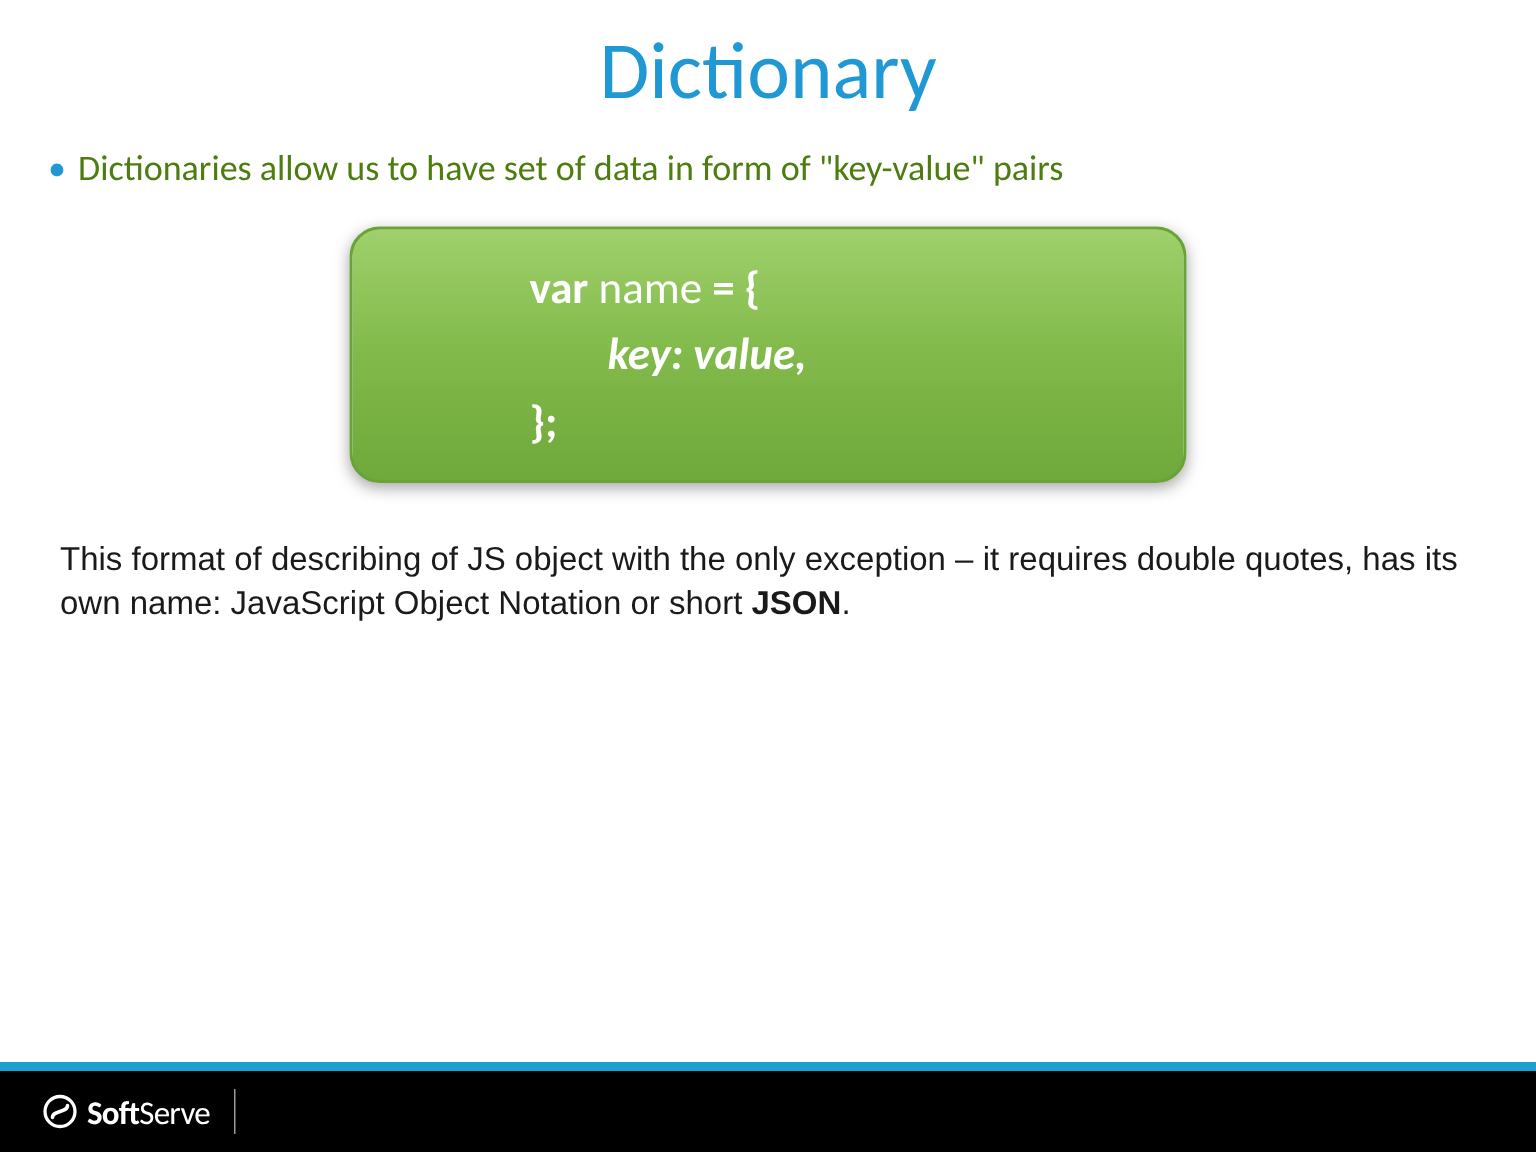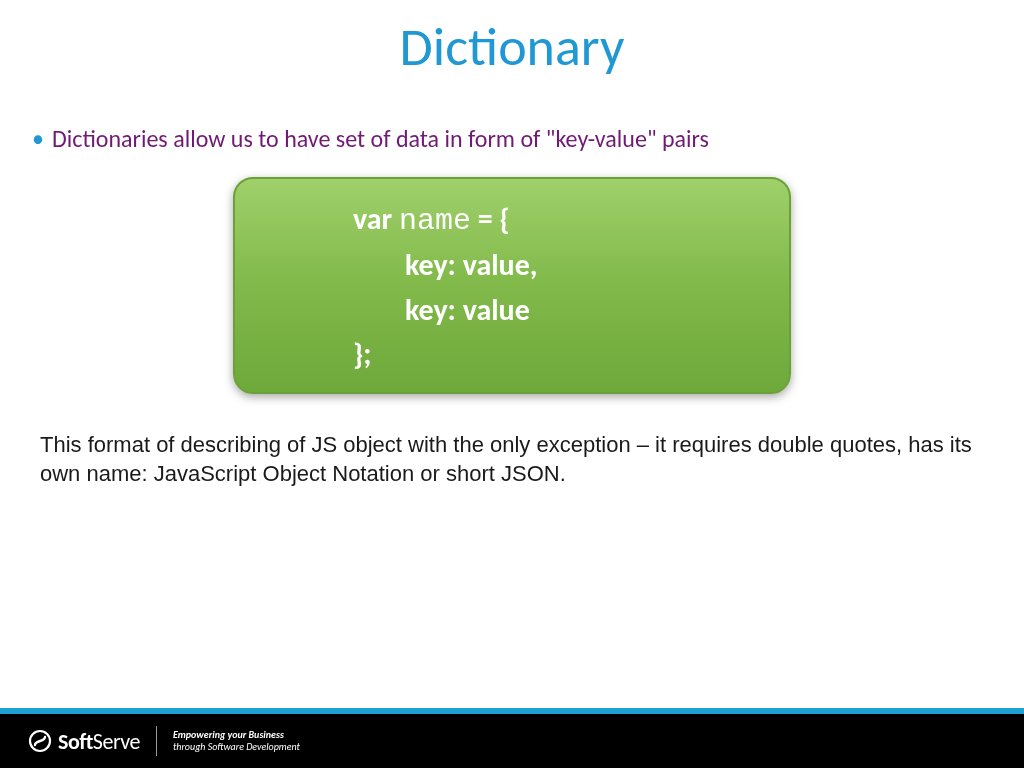--- a/index.html
+++ b/index.html
@@ -1,40 +1,40 @@
 <!DOCTYPE html>
 <html><head>
 <meta charset="utf-8">
 <style>
   * { margin: 0; padding: 0; box-sizing: border-box; }
   html, body { width: 1024px; height: 768px; font-family: "Segoe UI", Calibri, Arial, sans-serif; background: #fff; overflow: hidden; }
   .slide { position: relative; width: 1024px; height: 768px; background: #fff; }
   .title { text-align: center; font-size: 54px; font-weight: 400; color: #1f98d4; padding-top: 14px; }
   .bullets { list-style: none; padding: 18px 28px 0 32px; }
-  .bullets li { position: relative; color: #701a75; font-size: 24px; line-height: 1.28; padding-left: 20px; margin-bottom: 4px; margin-top: 26px; }
+  .bullets li { position: relative; color: #4d7c0f; font-size: 24px; line-height: 1.28; padding-left: 20px; margin-bottom: 4px; }
   .bullets li::before { content: "•"; position: absolute; left: 0; top: 0; color: #1f98d4; font-size: 24px; }
   .code-box {
     margin: 22px auto 0 auto;
     width: 558px;
     border-radius: 20px;
     padding: 18px 30px 16px 30px;
     color: #fff;
     font-size: 30px;
     font-weight: 700;
     line-height: 1.48;
     background: linear-gradient(to bottom, #9fd06b 0%, #81b94a 50%, #6fa93b 100%);
     border: 2px solid #6aa238;
     box-shadow: 0 3px 10px rgba(0,0,0,0.35);
   }
   .code-box .line1 { padding-left: 88px; }
-  .code-box .line2, .code-box .line3 { padding-left: 140px; }
+  .code-box .line2, .code-box .line3 { padding-left: 140px; font-style: italic; }
   .code-box .line4 { padding-left: 88px; }
-  .code-box .nm { font-weight: 400; font-family: Liberation Mono, monospace; }
+  .code-box .nm { font-weight: 400; }
   .note { padding: 36px 40px 0 40px; color: #1a1a1a; font-family: Arial, sans-serif; font-size: 22px; line-height: 1.32; }
-  .note .bold { font-weight: 400; }
+  .note .bold { font-weight: 700; }
   .footer {
     position: absolute; left: 0; bottom: 0; width: 1024px; height: 60px;
     background: #000000;
     border-top: 6px solid #1ca1d0;
     display: flex; align-items: center; color: #fff;
   }
   .logo-wrap { display: flex; align-items: center; padding-left: 28px; }
   .logo-icon { width: 24px; height: 24px; margin-right: 6px; }
   .logo-text { font-size: 22px; font-weight: 700; letter-spacing: -0.5px; }
   .logo-text .serve { font-weight: 400; }
@@ -48,35 +48,30 @@
 <div class="slide">
   <h1 class="title">Dictionary</h1>
 
   <ul class="bullets">
     <li>Dictionaries allow us to have set of data in form of "key-value" pairs</li>
   </ul>
 
   <div class="code-box">
     <div class="line1"><span>var </span><span class="nm">name</span><span> = {</span></div>
     <div class="line2">key: value,</div>
-    <div class="line3">key: value</div>
     <div class="line4">};</div>
   </div>
 
   <div class="note">
     <span>This format of describing of JS object with the only exception – it requires double quotes, has its own name: JavaScript Object Notation or short </span><span class="bold">JSON</span><span>.</span>
   </div>
 
   <div class="footer">
     <div class="logo-wrap">
       <svg class="logo-icon" viewBox="0 0 24 24">
         <circle cx="12" cy="12" r="10" fill="none" stroke="#fff" stroke-width="2.2"></circle>
         <path d="M7 16 C7 11 17 13 17 8" fill="none" stroke="#fff" stroke-width="2.4" stroke-linecap="round"></path>
       </svg>
       <span class="logo-text"><span>Soft</span><span class="serve">Serve</span></span>
     </div>
     <div class="vdiv"></div>
-    <div class="tagline">
-      <div class="l1">Empowering your Business</div>
-      <div class="l2">through Software Development</div>
-    </div>
   </div>
 </div>
 
 </body></html>

